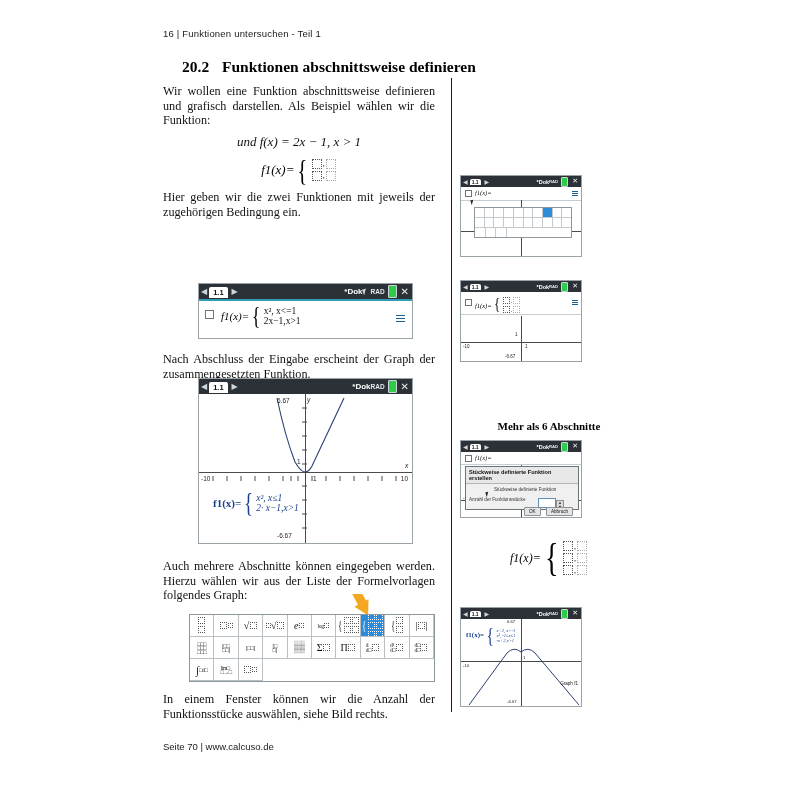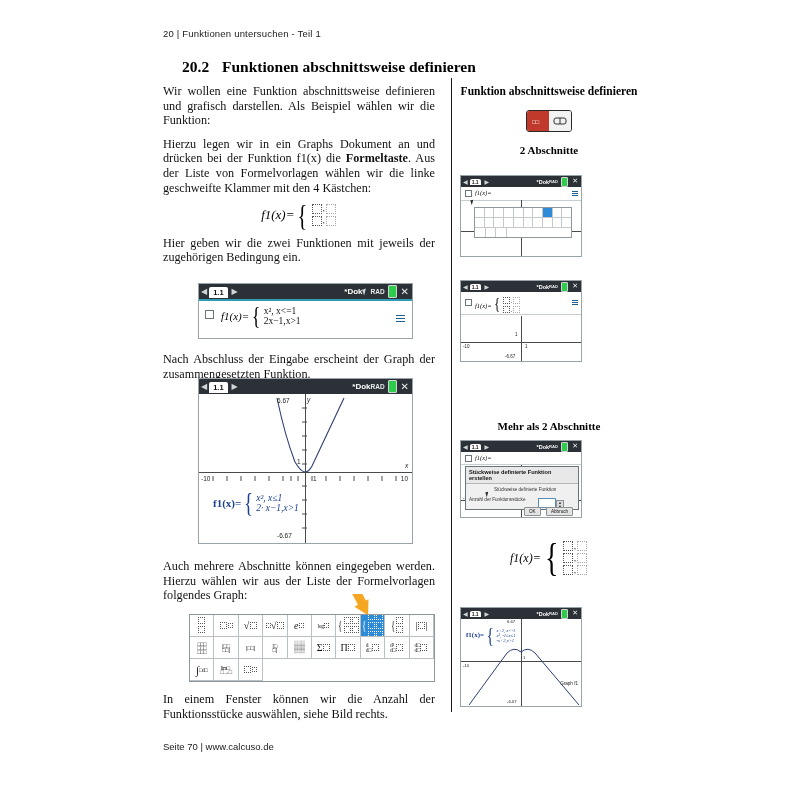--- a/index.html
+++ b/index.html
@@ -82,36 +82,34 @@
   .spinbtns{border:1px solid #8b9195;background:#dcdcdc;width:6px;height:8px;display:inline-block;font-size:4px;text-align:center;line-height:3.6px;color:#333;}
 
   
   .footer{position:absolute;left:163px;top:741px;font-family:"Liberation Sans",sans-serif;font-size:9.5px;color:#1a1a1a;}
 </style>
 </head>
 <body>
 
 <div class="page">
 
-  <div class="runhead">20 | Funktionen untersuchen - Teil 1</div>
+  <div class="runhead">16 | Funktionen untersuchen - Teil 1</div>
 
   <div class="h2">
     <span class="num">20.2</span><span>Funktionen abschnittsweise definieren</span>
   </div>
 
   <div class="divider"></div>
 
   <div class="main">
 
     <p class="just">Wir wollen eine Funktion abschnittsweise definieren und grafisch darstellen. Als Beispiel wählen wir die Funktion:</p>
 
-
-    <p class="just" style="margin-top:9px;">
-      <span>Hierzu legen wir in ein Graphs Dokument an und drücken bei der Funktion f1(x) die </span><span class="bold">Formeltaste</span><span>. Aus der Liste von Formelvorlagen wählen wir die linke geschweifte Klammer mit den 4 Kästchen:</span>
-    </p>
+    <div class="eqn" style="margin-top:6px;">und f(x) = 2x − 1,  x &gt; 1</div>
+
 
     <div style="text-align:center;margin-top:7px;">
       <span class="pw" style="--bs:30px;">
         <span class="lead" style="font-size:13px;">f1(x)=</span>
         <span class="brace">{</span>
         <span class="rows">
           <span class="r">
               <i class="dbox"></i>
               <span style="font-size:8px;">,</span>
               <i class="dbox lt"></i>
@@ -339,43 +337,20 @@
       <div class="pcell">
           <i class="sq"></i>
           <sub><i class="sq" style="width:3px;height:3px;"></i></sub>
         </div>
       <div class="pcell blank" style="width:171px;"></div>
     </div>
   </div>
 
   <p class="just" style="position:absolute;left:163px;top:692px;width:272px;">In einem Fenster können wir die Anzahl der Funktionsstücke auswählen, siehe Bild rechts.</p>
 
-  <div class="side">
-    <h3>Funktion abschnittsweise definieren</h3>
-
-    <div style="display:flex;justify-content:center;margin-top:12px;">
-      <div class="keyicon">
-        <div class="lft">
-          <svg width="12" height="11" viewBox="0 0 12 11">
-              <g fill="#fff" font-size="6">
-                <text x="0" y="8" font-family="Liberation Sans" font-size="6">□□</text>
-              </g>
-            </svg>
-        </div>
-        <div class="rgt">
-          <svg width="14" height="10" viewBox="0 0 14 10">
-            <rect x="1" y="2" width="12" height="6" rx="2" fill="none" stroke="#333" stroke-width="1"></rect>
-            <line x1="7" y1="2" x2="7" y2="8" stroke="#333" stroke-width="1"></line>
-          </svg>
-        </div>
-      </div>
-    </div>
-
-    <div class="subhead" style="margin-top:12px;">2 Abschnitte</div>
-  </div>
 
   <div class="calc" style="left:460px;top:175px;width:122px;height:82px;">
     <div class="cbar" style="height:11px;">
       <span class="arr" style="font-size:6px;">◀</span>
       <span class="ctab" style="font-size:5px;padding:0 2px;">1.1</span>
       <span class="arr" style="font-size:6px;">▶</span>
       <span class="ctitle" style="font-size:5.5px;">*Dok</span>
       <span class="crad" style="font-size:4.2px;">RAD</span>
       <span class="cbatt" style="width:5px;height:8px;"></span>
       <span class="cclose" style="font-size:7px;">✕</span>
@@ -468,21 +443,21 @@
       </div>
       <div class="axis" style="left:0;right:0;top:50px;height:1px;"></div>
       <div class="axis" style="left:60px;top:24px;bottom:0;width:1px;"></div>
       <div class="glabel" style="left:2px;top:52px;font-size:4.5px;">-10</div>
       <div class="glabel" style="left:54px;top:40px;font-size:4.5px;">1</div>
       <div class="glabel" style="left:64px;top:52px;font-size:4.5px;">1</div>
       <div class="glabel" style="left:44px;top:62px;font-size:4.5px;">-6.67</div>
     </div>
   </div>
 
-  <div class="subhead" style="position:absolute;left:459px;top:420px;width:180px;">Mehr als 2 Abschnitte</div>
+  <div class="subhead" style="position:absolute;left:459px;top:420px;width:180px;">Mehr als 6 Abschnitte</div>
 
   <div class="calc" style="left:460px;top:440px;width:122px;height:78px;">
     <div class="cbar" style="height:11px;">
       <span class="arr" style="font-size:6px;">◀</span>
       <span class="ctab" style="font-size:5px;padding:0 2px;">1.1</span>
       <span class="arr" style="font-size:6px;">▶</span>
       <span class="ctitle" style="font-size:5.5px;">*Dok</span>
       <span class="crad" style="font-size:4.2px;">RAD</span>
       <span class="cbatt" style="width:5px;height:8px;"></span>
       <span class="cclose" style="font-size:7px;">✕</span>

